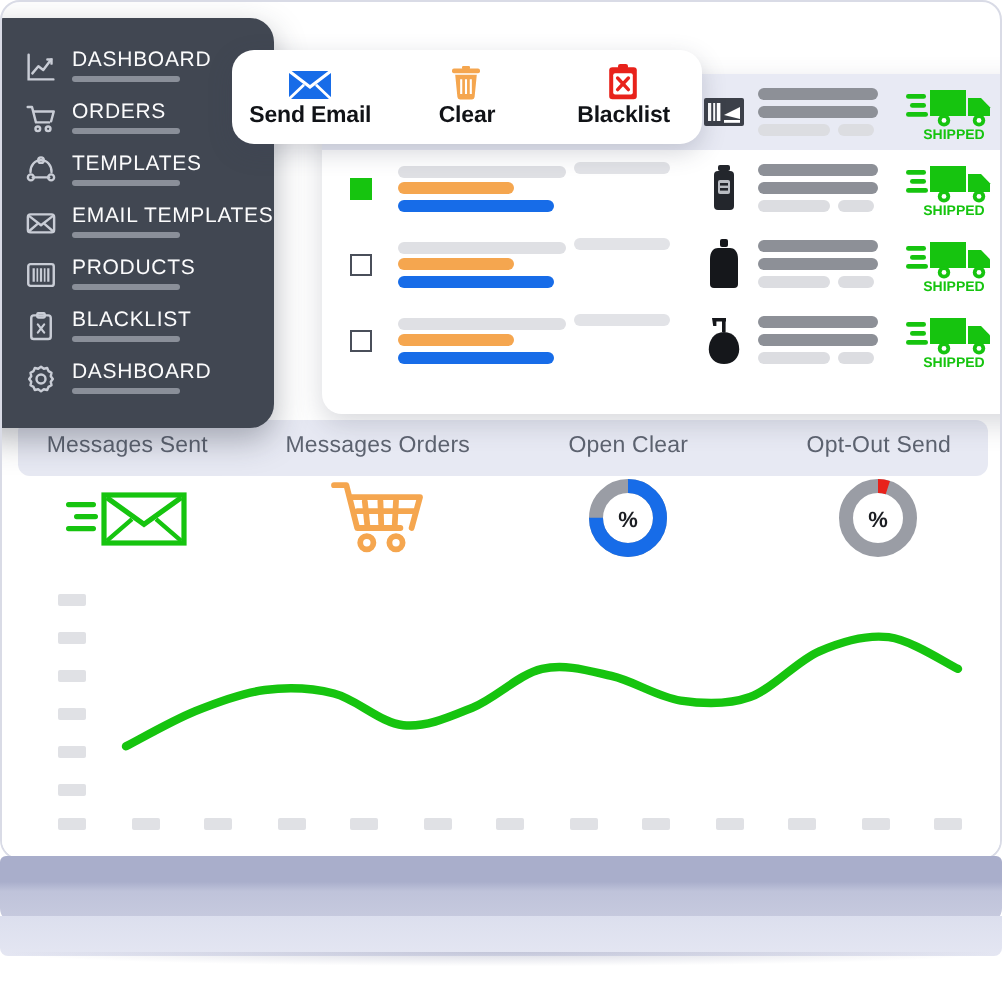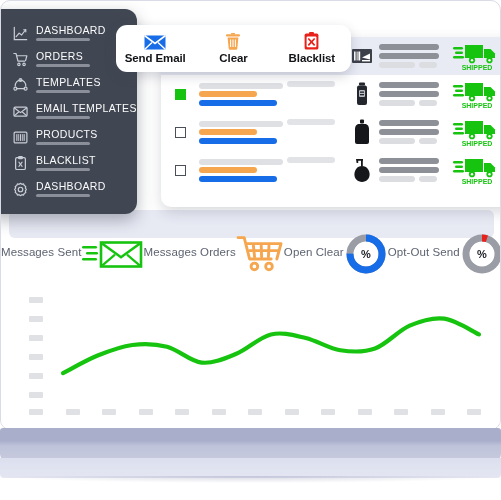--- a/index.html
+++ b/index.html
@@ -40,23 +40,22 @@
   
   .kpi-strip{
     position:absolute;left:8px;top:209px;width:485px;height:28px;
     background:#e7e9f3;border-radius:6px;
   }
   .kpi-row{
     position:absolute;left:0;top:209px;width:501px;height:80px;
     display:flex;
   }
   .kpi-card{
-    flex:1;display:flex;flex-direction:row;align-items:center;
+    flex:1;display:flex;flex-direction:column;align-items:center;
     padding-top:4px;
-    justify-content:center;
   }
   .kpi-label{
     font-size:11.5px;color:#5d6370;letter-spacing:.1px;
     height:18px;line-height:18px;white-space:nowrap;
   }
   .kpi-icon{height:48px;display:flex;align-items:center;justify-content:center;margin-top:3px;}
 
   
   .sidebar{
     position:absolute;left:-14px;top:8px;width:150px;height:205px;

